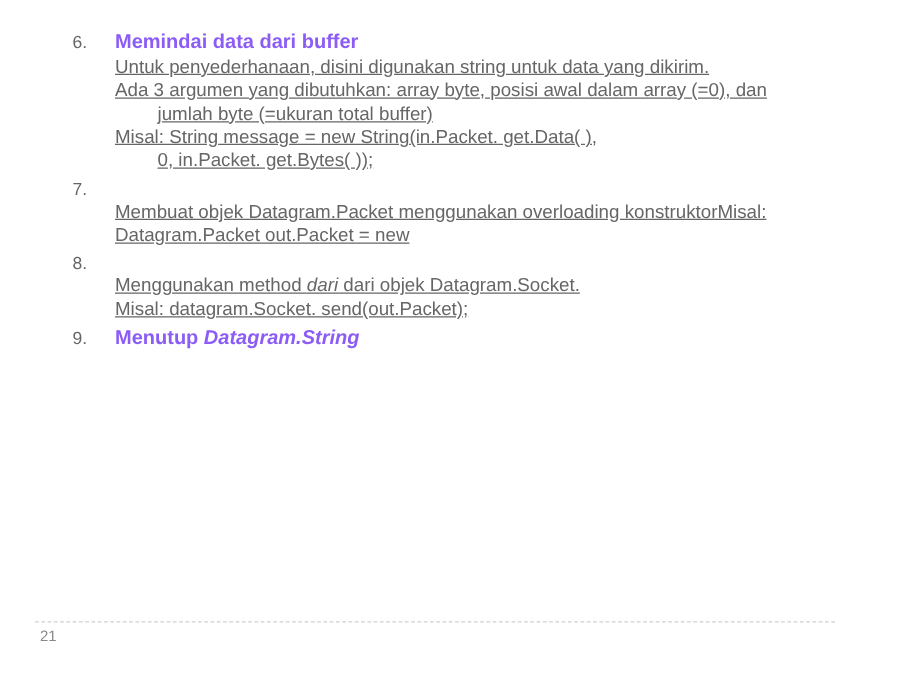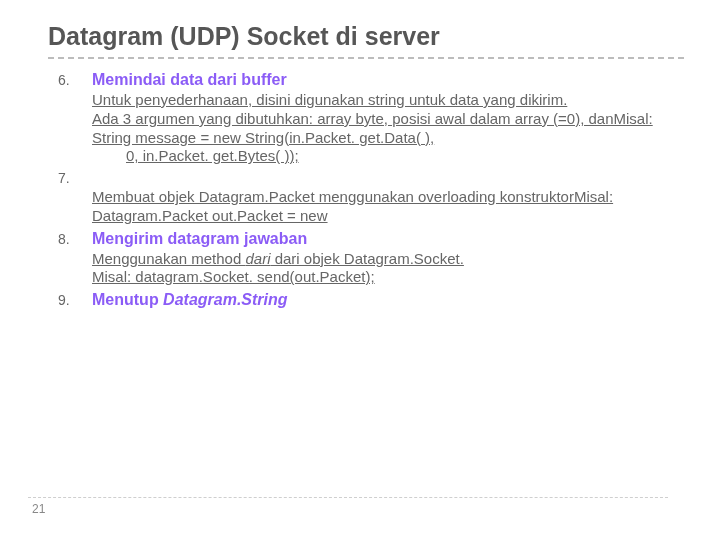--- a/index.html
+++ b/index.html
@@ -76,37 +76,35 @@
     margin-top: 48px;
   }
   .footer span {
     margin-left: 4px;
   }
 </style>
 </head>
 <body>
 
 <div class="slide">
-  <div class="title">Datagram (UDP) Socket di server</div>
   <div class="content">
 
     <div class="item-head">
       <div class="num">6.</div>
       <div class="subtitle">Memindai data dari buffer</div>
     </div>
-    <div class="desc">Untuk penyederhanaan, disini digunakan string untuk data yang dikirim.<br>Ada 3 argumen yang dibutuhkan: array byte, posisi awal dalam array (=0), danMisal: String message = new String(in.Packet. get.Data( ),<span class="indent">0, in.Packet. get.Bytes( ));</span></div>
+    <div class="desc">Untuk penyederhanaan, disini digunakan string untuk data yang dikirim.<br>Ada 3 argumen yang dibutuhkan: array byte, posisi awal dalam array (=0), dan<span class="indent">jumlah byte (=ukuran total buffer)</span>Misal: String message = new String(in.Packet. get.Data( ),<span class="indent">0, in.Packet. get.Bytes( ));</span></div>
 
     <div class="item-head">
       <div class="num">7.</div>
     </div>
     <div class="desc">Membuat objek Datagram.Packet menggunakan overloading konstruktorMisal: Datagram.Packet out.Packet = new</div>
 
     <div class="item-head">
       <div class="num">8.</div>
-      <div class="subtitle">Mengirim datagram jawaban</div>
     </div>
     <div class="desc">Menggunakan method <span class="italic">dari</span> dari objek Datagram.Socket.<br>Misal: datagram.Socket. send(out.Packet);</div>
 
     <div class="item-head">
       <div class="num">9.</div>
       <div class="subtitle">Menutup <span class="italic">Datagram.String</span></div>
     </div>
 
   </div>
 </div>

